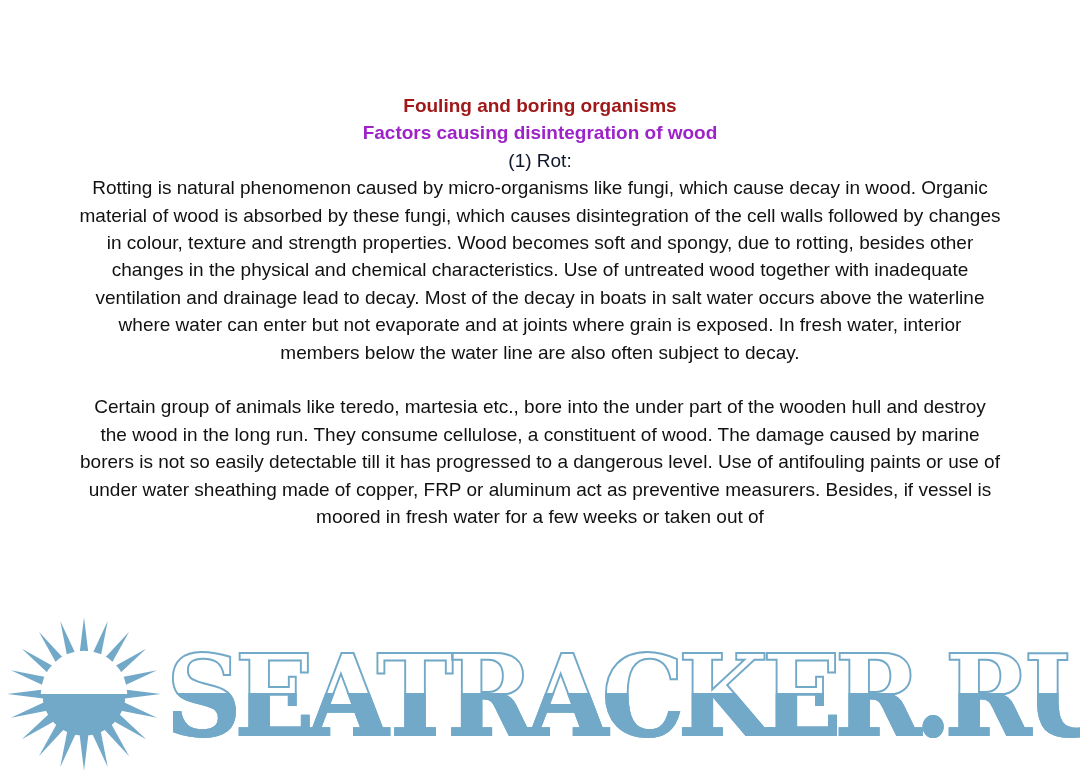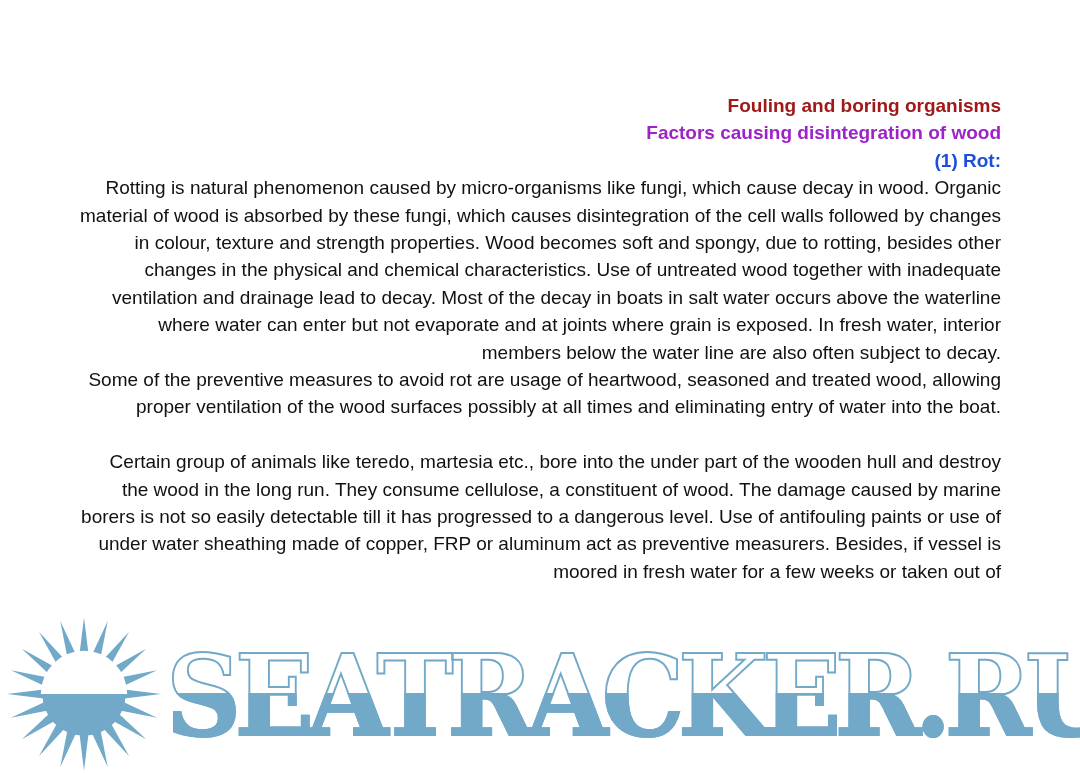--- a/index.html
+++ b/index.html
@@ -2,27 +2,27 @@
 <html><head>
 <meta charset="utf-8">
 <style>
   html,body{margin:0;padding:0;background:#ffffff;}
   body{
     width:1080px;height:773px;overflow:hidden;position:relative;
     font-family:"Liberation Sans",sans-serif;color:#111111;
   }
   .doc{
     width:922px;margin:0 auto;padding-top:92px;
-    font-size:19px;line-height:27.4px;text-align:right;
+    font-size:19px;line-height:27.4px;text-align:center;
     position:relative;z-index:1;
   }
   .doc p, .doc h1, .doc h2, .doc h3{margin:0;padding:0;font-size:19px;line-height:27.4px;}
   .title{color:#A01818;font-weight:bold;}
   .subtitle{color:#9D23C9;font-weight:bold;}
-  .sec-heading{color:#1d4ed8;font-weight:bold;}
+  .sec-heading{color:#0f172a;font-weight:normal;}
   .gap-line{height:27.4px;}
   
   .watermark{position:absolute;left:0;top:0;width:1080px;height:773px;z-index:2;pointer-events:none;}
   .sun{position:absolute;left:4px;top:614px;width:160px;height:160px;}
   .wm-text{
     position:absolute;left:166px;top:640px;
     font-family:"DejaVu Serif",serif;font-weight:bold;
     font-size:112px;line-height:112px;letter-spacing:-7px;white-space:nowrap;
     transform:scaleX(0.93);transform-origin:left top;
     color:transparent;
@@ -33,21 +33,20 @@
 </style>
 </head>
 <body>
 
 <div class="doc">
   <h1 class="title">Fouling and boring organisms</h1>
   <h2 class="subtitle">Factors causing disintegration of wood</h2>
 
   <h3 class="sec-heading">(1) Rot:</h3>
   <p>Rotting is natural phenomenon caused by micro-organisms like fungi, which cause decay in wood. Organic material of wood is absorbed by these fungi, which causes disintegration of the cell walls followed by changes in colour, texture and strength properties. Wood becomes soft and spongy, due to rotting, besides other changes in the physical and chemical characteristics. Use of untreated wood together with inadequate ventilation and drainage lead to decay. Most of the decay in boats in salt water occurs above the waterline where water can enter but not evaporate and at joints where grain is exposed. In fresh water, interior members below the water line are also often subject to decay.</p>
-  <p>Some of the preventive measures to avoid rot are usage of heartwood, seasoned and treated wood, allowing proper ventilation of the wood surfaces possibly at all times and eliminating entry of water into the boat.</p>
 
   <div class="gap-line"></div>
 
   <p>Certain group of animals like teredo, martesia etc., bore into the under part of the wooden hull and destroy the wood in the long run. They consume cellulose, a constituent of wood. The damage caused by marine borers is not so easily detectable till it has progressed to a dangerous level. Use of antifouling paints or use of under water sheathing made of copper, FRP or aluminum act as preventive measurers. Besides, if vessel is moored in fresh water for a few weeks or taken out of</p>
 </div>
 
 <div class="watermark">
   <svg class="sun" viewBox="-100 -100 200 200" xmlns="http://www.w3.org/2000/svg">
     <g fill="#72A9C8">
       <circle cx="0" cy="0" r="52"></circle>

